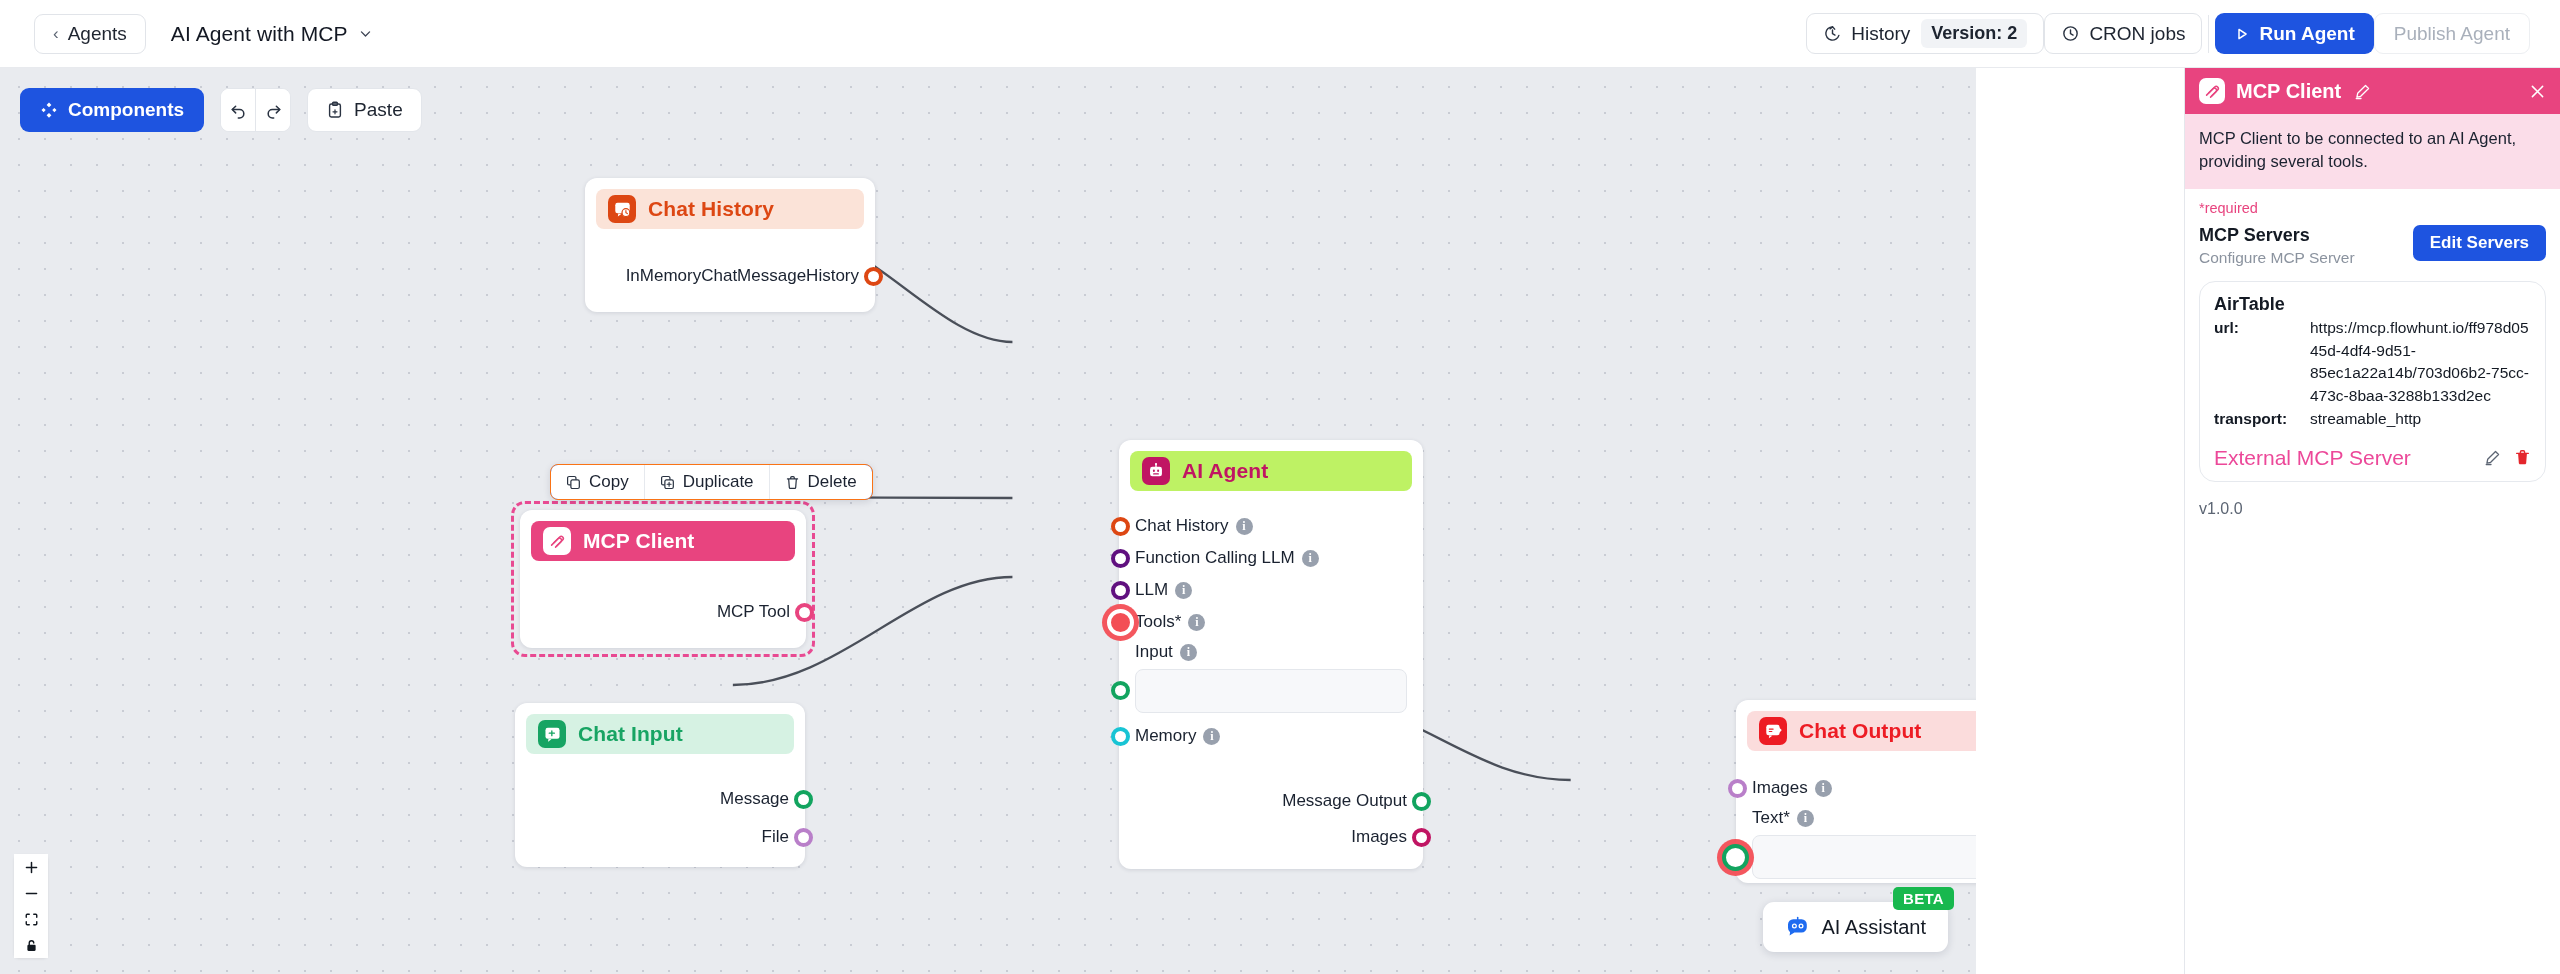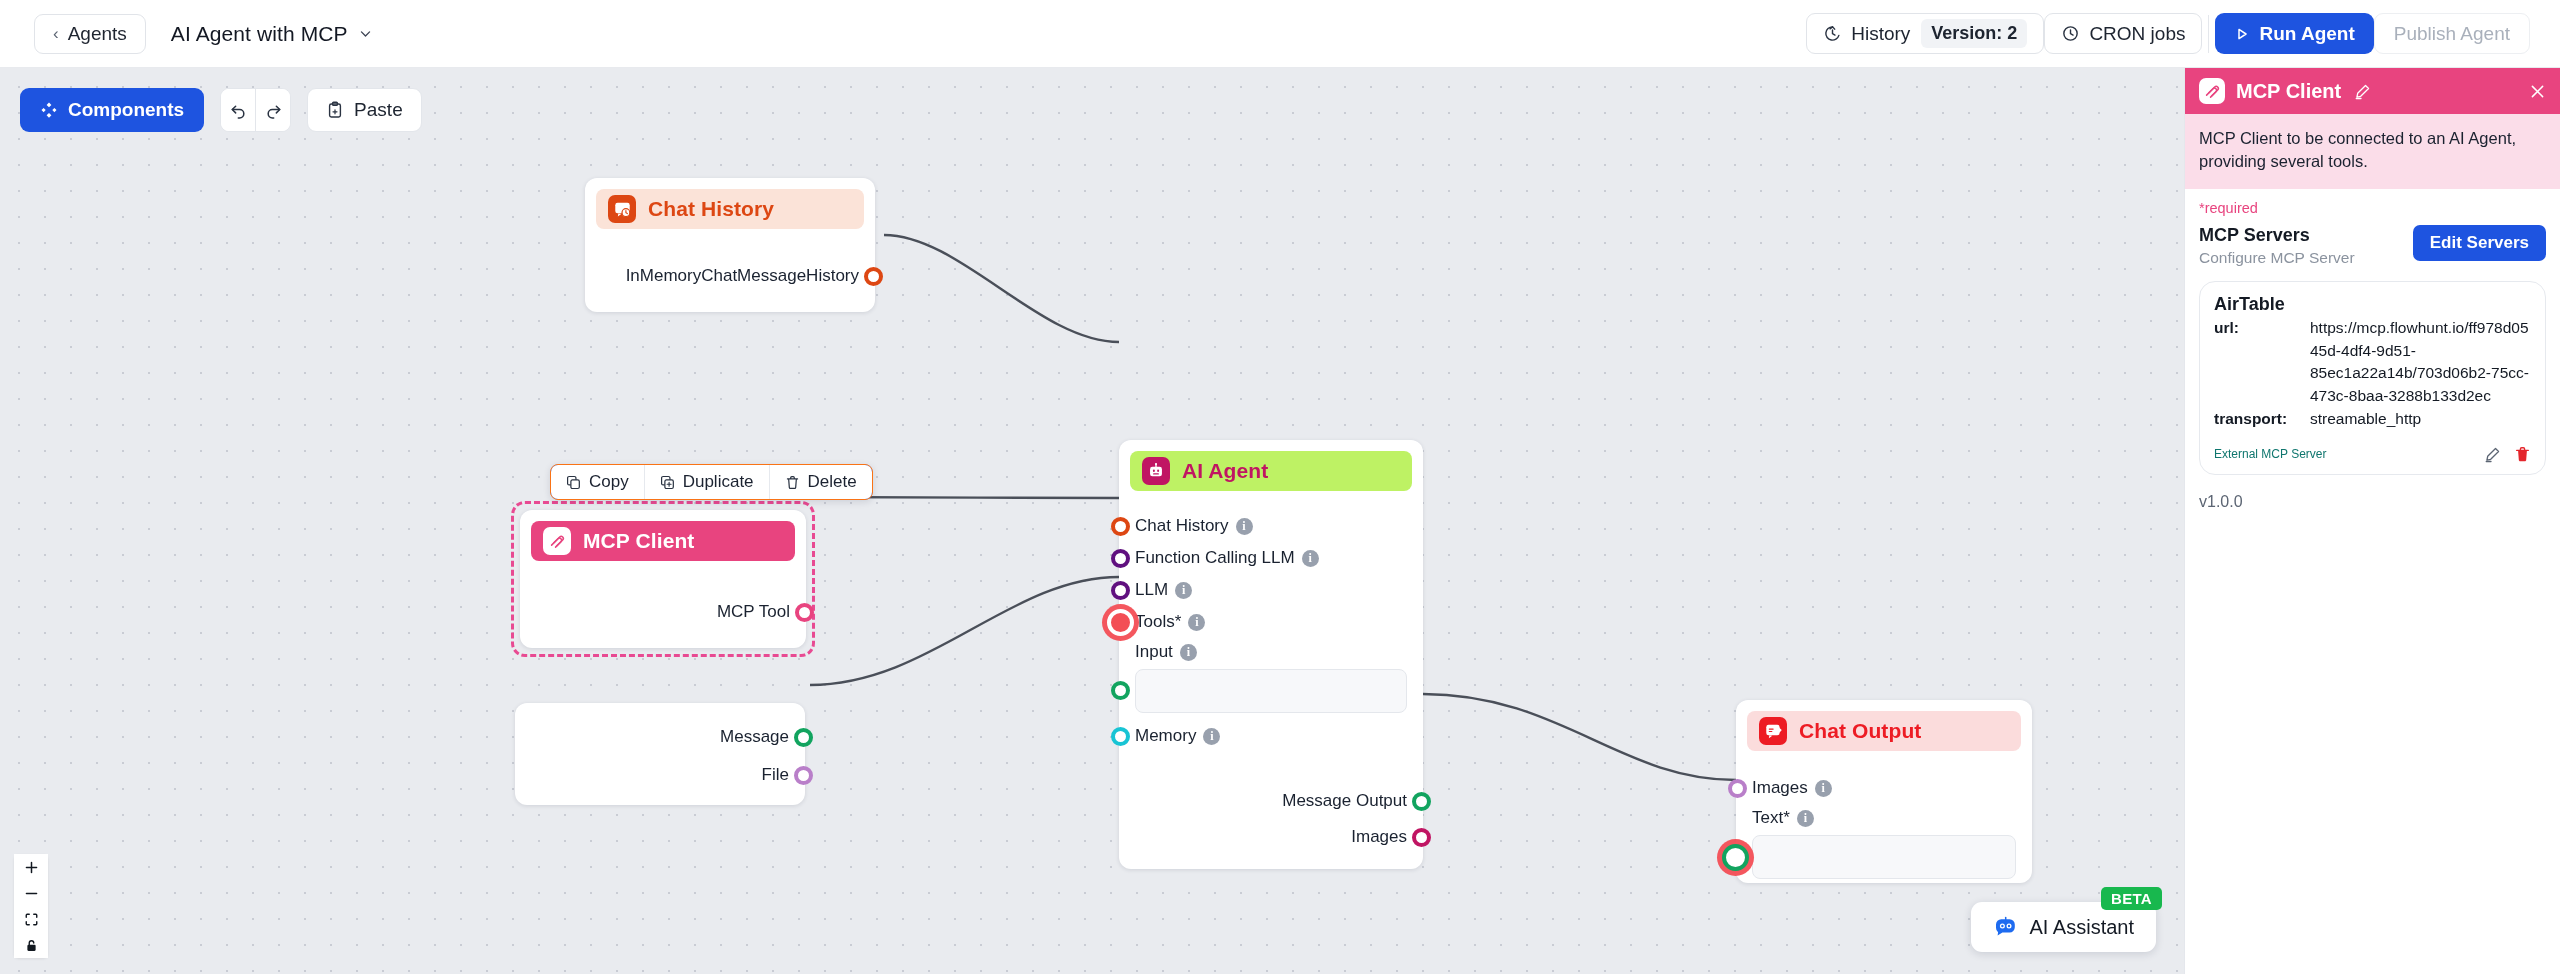--- a/index.html
+++ b/index.html
@@ -52,21 +52,21 @@
     cursor: pointer; white-space: nowrap;
   }
   .btn-publish {
     height: 41px; padding: 0 19px; border: 1px solid #edeff2; border-radius: 9px;
     background: #fff; color: #a9b0bb; font-size: 19px; cursor: default;
     white-space: nowrap; display: flex; align-items: center;
   }
 
   
   .canvas {
-    position: absolute; top: 68px; left: 0; width: 2184px; height: 906px;
+    position: absolute; top: 68px; left: 0; width: 1976px; height: 906px;
     background-color: #e9ebef;
     background-image: radial-gradient(#c9ccd4 1.3px, transparent 1.4px);
     background-size: 26px 26px; background-position: 6px 6px;
     overflow: hidden;
   }
   .edges { position: absolute; inset: 0; width: 100%; height: 100%; pointer-events: none; }
 
   
   .canvas-tools { position: absolute; top: 20px; left: 20px; display: flex; align-items: center; gap: 16px; z-index: 20; }
   .btn-components {
@@ -200,21 +200,21 @@
   }
   .srv-card {
     margin: 14px 14px 0; border: 1px solid #e6e9ee; border-radius: 16px;
     padding: 12px 14px 11px; position: relative;
   }
   .srv-name { font-size: 18px; font-weight: 700; color: #141a24; margin-bottom: 2px; }
   .kv { display: flex; font-size: 15.5px; line-height: 1.47; color: #141a24; }
   .kv .k { font-weight: 700; width: 96px; flex: none; }
   .kv .v { flex: 1; word-break: break-word; }
   .srv-foot { display: flex; align-items: center; margin-top: 15px; }
-  .srv-foot .lbl { font-size: 12px; color: #0f766e; }
+  .srv-foot .lbl { font-size: 21px; color: #ec4899; }
   .srv-foot .acts { margin-left: auto; display: flex; align-items: center; gap: 13px; }
   .panel-ver { padding: 18px 14px 0; font-size: 16px; color: #5c6573; }
 </style>
 </head>
 <body>
 
 <div id="app">
 
   <div class="topbar">
     <div class="tb-left">
@@ -364,20 +364,30 @@
       </div>
       <div class="node-body" style="padding-top:24px; padding-bottom:20px;">
         <div class="port-row right">
           <span class="port-label">MCP Tool</span>
           <span class="port right" style="border-color:#e8447f;"></span>
         </div>
       </div>
     </div>
 
     <div class="node" style="left:515px; top:635px; width:290px;">
+      <div class="node-hdr" style="background:#d6f2e3;">
+        <span class="sq" style="background:#17a463;">
+          <svg width="19" height="19" viewBox="0 0 20 20">
+            <rect x="2.6" y="3" width="14.8" height="11.4" rx="2.4" fill="#fff"></rect>
+            <path d="M5.8 14.4L5.3 17.6l3.6-2.6z" fill="#fff"></path>
+            <path d="M6.6 8.6h5.4M9.3 6.2v5" stroke="#17a463" stroke-width="1.4" stroke-linecap="round"></path>
+          </svg>
+        </span>
+        <span class="ttl" style="color:#17a463;">Chat Input</span>
+      </div>
       <div class="node-body" style="padding-top:18px; padding-bottom:14px;">
         <div class="port-row right">
           <span class="port-label">Message</span>
           <span class="port right" style="border-color:#12a45f;"></span>
         </div>
         <div class="port-row right" style="margin-top:6px;">
           <span class="port-label">File</span>
           <span class="port right" style="border-color:#b97fc9;"></span>
         </div>
       </div>

